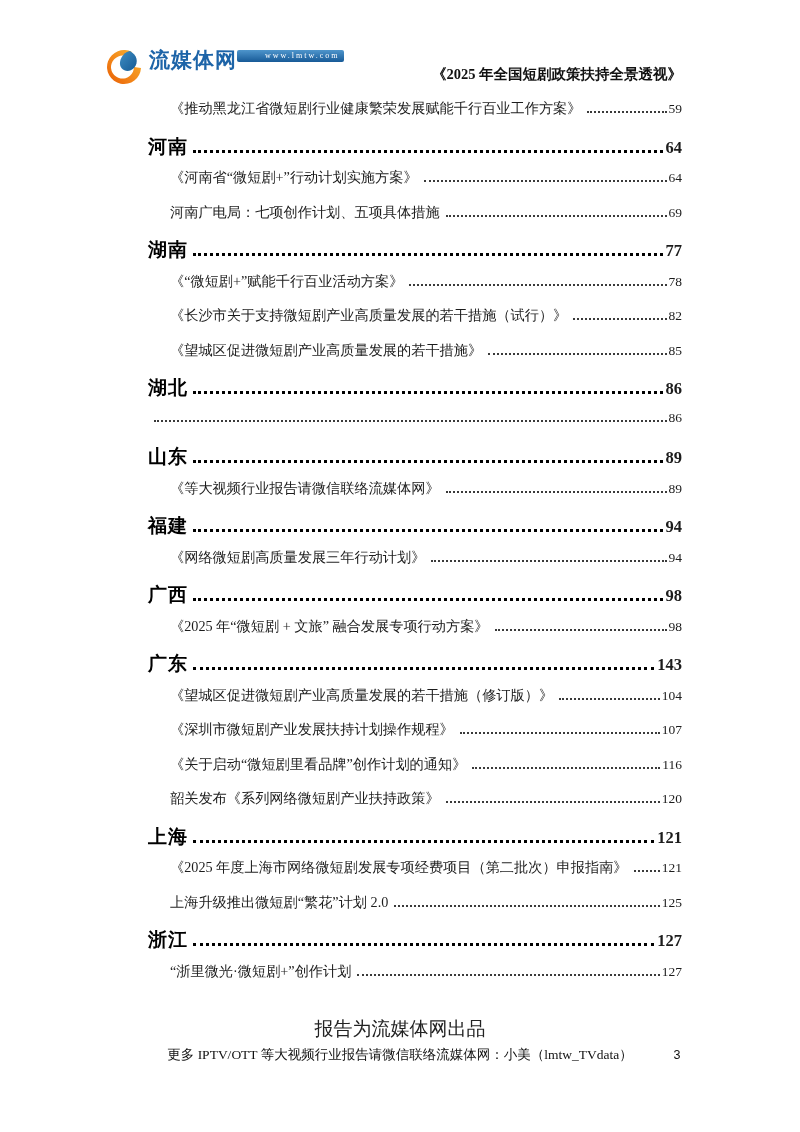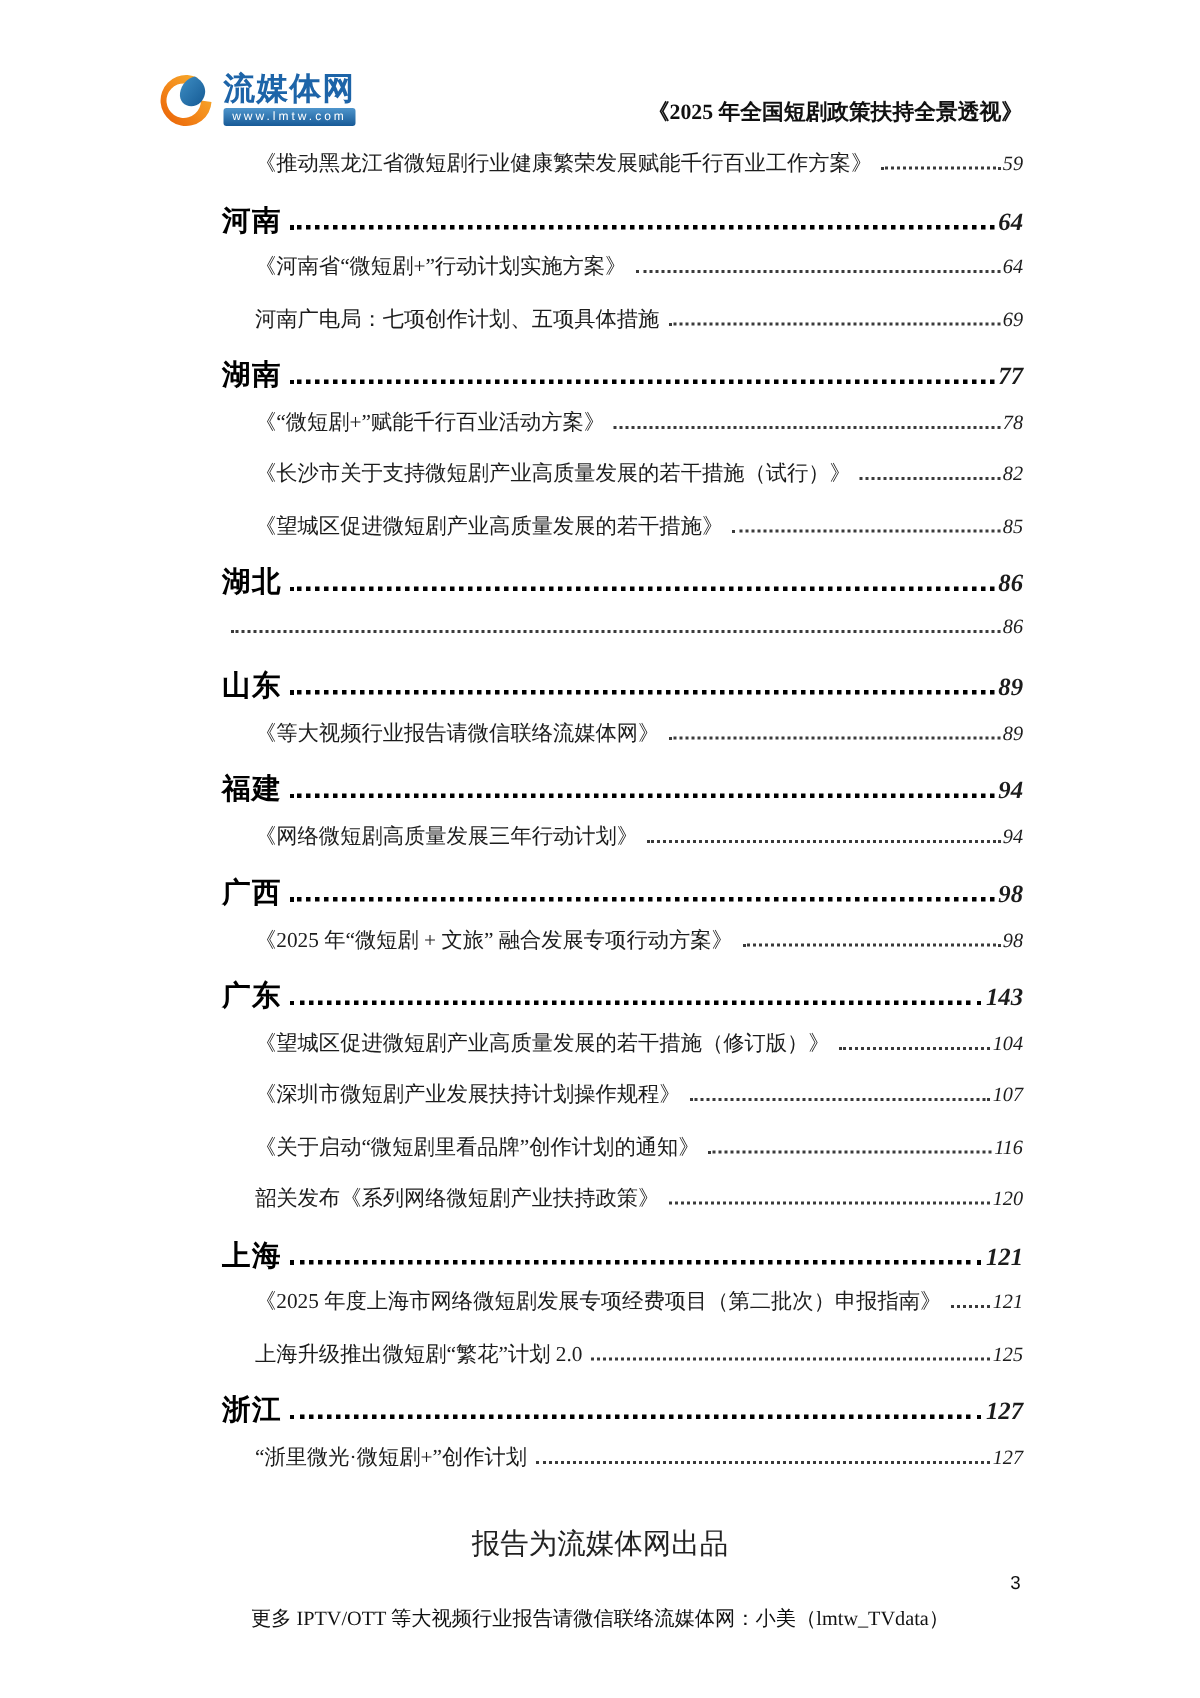--- a/index.html
+++ b/index.html
@@ -8,60 +8,60 @@
     background:#ffffff; overflow:hidden;
     font-family:"Liberation Serif", serif; color:#1c1c1c;
   }
   
   .header {
     position:absolute; top:46px; left:104px; right:118px;
     display:flex; justify-content:space-between; align-items:flex-end;
   }
   .logo { display:flex; align-items:flex-start; gap:5px; }
   .logo-mark { width:40px; height:44px; position:relative; flex:0 0 auto; }
-  .logo-texts { display:flex; flex-direction:column; margin-top:3px; }
+  .logo-texts { display:flex; flex-direction:row; margin-top:3px; }
   .logo-name {
     font-family:"Liberation Sans", sans-serif; font-weight:bold;
     font-size:21px; line-height:22px; color:#1d64a8; letter-spacing:1px;
   }
   .logo-urlbar {
     margin-top:1px; background:linear-gradient(180deg,#4e95cc,#175a97);
     border-radius:2px; padding:0 4px; height:12px;
     display:flex; align-items:center; justify-content:center;
   }
   .logo-url {
-    font-family:Liberation Sans, sans-serif; font-size:8px;
-    color:#ffffff; letter-spacing:2px; line-height:10px;
+    font-family:Liberation Serif, serif; font-size:8px;
+    color:#ffffff; letter-spacing:2px; line-height:10px;margin-left:24px;
   }
   .doc-title {
     font-size:14.5px; font-weight:bold; color:#111;
     padding-bottom:6px; white-space:nowrap;
   }
   
   .toc { position:absolute; top:99px; left:148px; width:534px; }
   .toc-row { display:flex; align-items:baseline; height:34.5px; }
   .toc-row .leader { flex:1 1 auto; min-width:12px; }
-  .toc-row .pnum { flex:0 0 auto; white-space:nowrap;font-style:italic; }
+  .toc-row .pnum { flex:0 0 auto; white-space:nowrap; }
   .toc-row.heading { font-family:"Liberation Sans", sans-serif; }
   .toc-row.heading .label {
     font-size:19px; font-weight:bold; color:#000; letter-spacing:1px; white-space:nowrap;text-align:right;
   }
   .toc-row.heading .leader { border-bottom:3px dotted #000; margin:0 3px 0 5px; }
   .toc-row.heading .pnum { font-family:"Liberation Serif", serif; font-size:16.5px; font-weight:bold; }
   .toc-row.entry .label { font-size:14.2px; color:#1c1c1c; padding-left:22px; white-space:nowrap; }
   .toc-row.entry .leader { border-bottom:2px dotted #3a3a3a; margin:0 2px 1px 6px; }
   .toc-row.entry .pnum { font-size:13.5px; color:#1c1c1c; }
   
   .footer-line1 {
     position:absolute; top:1016px; left:0; width:800px;
     text-align:center; font-size:19px; color:#222;
   }
   .footer-line2 {
     position:absolute; top:1046px; left:0; width:800px;
-    text-align:center; font-size:13.5px; color:#111;margin-top:24px;
+    text-align:center; font-size:13.5px; color:#111;
   }
   .footer-pagenum {
     position:absolute; top:1048px; left:662px; width:30px;
     text-align:center; font-size:12.5px; color:#111;
     font-family:"Liberation Sans", sans-serif;
   }
 </style>
 </head>
 <body>
 

